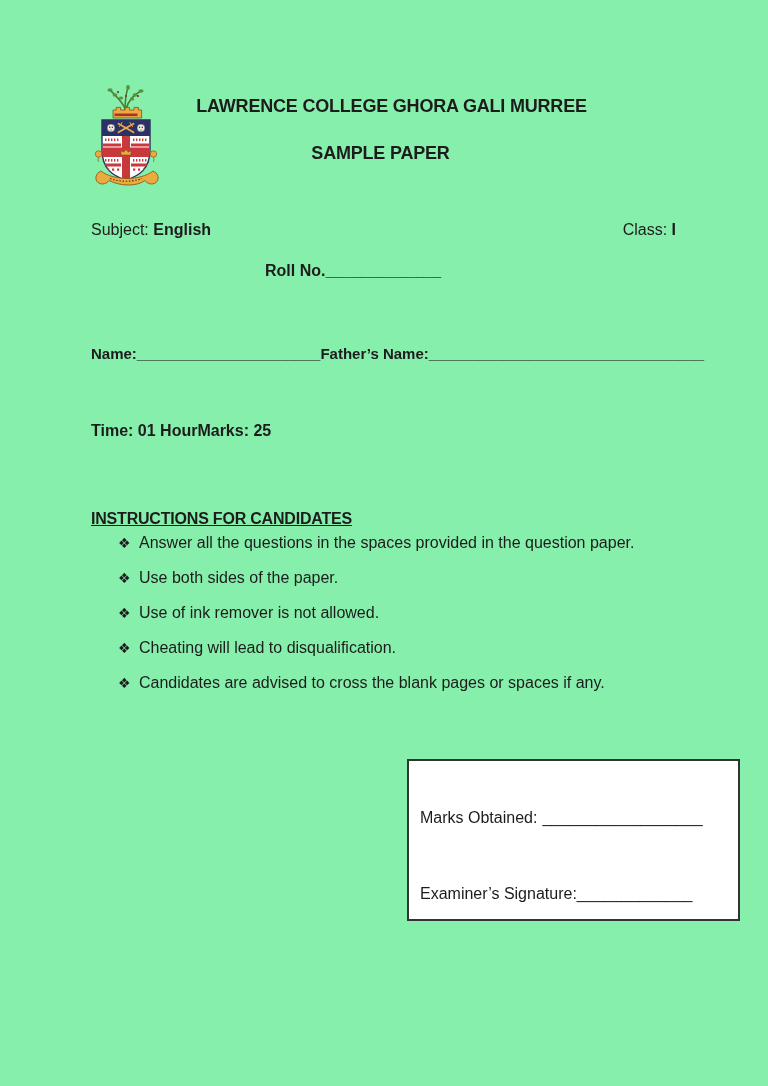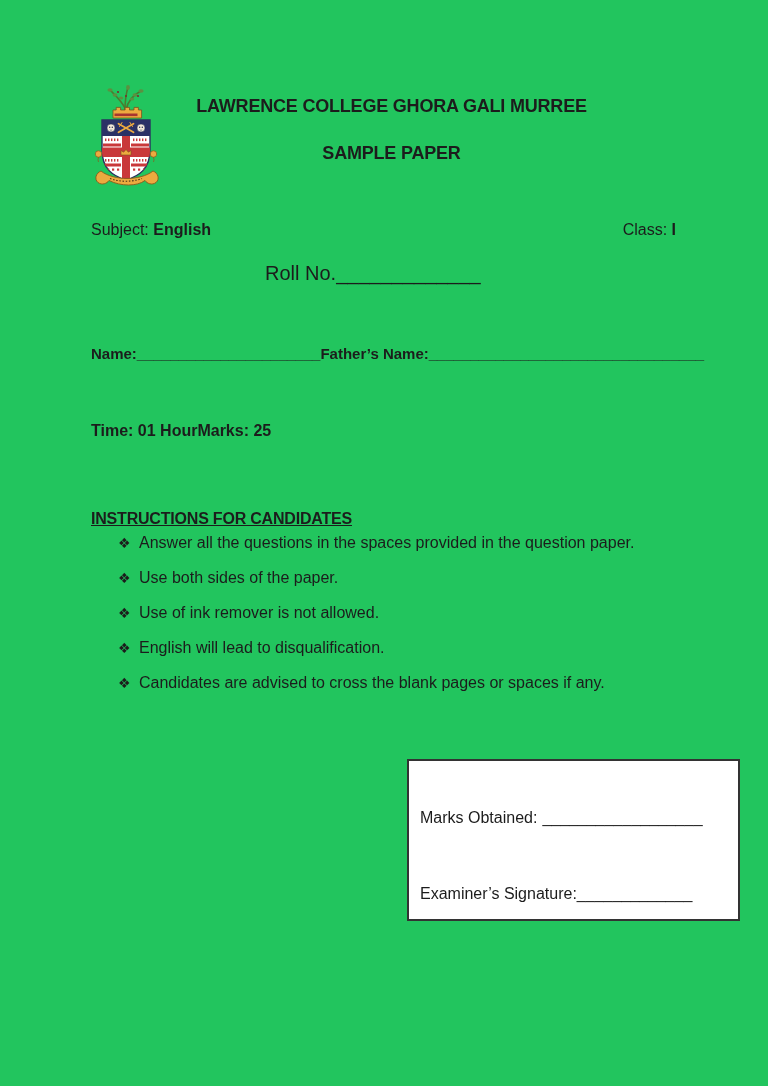--- a/index.html
+++ b/index.html
@@ -1,34 +1,34 @@
 <!DOCTYPE html>
 <html><head>
 <meta charset="utf-8">
 <style>
   html,body{margin:0;padding:0;background:#ffffff;}
   .page{
-    position:relative;width:768px;height:1086px;background:#22c55e;
+    position:relative;width:768px;height:1086px;background:#86efac;
     font-family:"Liberation Sans",sans-serif;color:#1c1c1c;overflow:hidden;
   }
   .b{font-weight:bold;text-align:right;}
   .crest{position:absolute;left:88px;top:84px;width:76px;height:104px;}
   .title{
     position:absolute;left:91px;top:96px;width:601px;text-align:center;
     font-size:18px;font-weight:bold;letter-spacing:-0.2px;white-space:nowrap;
   }
   .subtitle{
-    position:absolute;left:91px;top:143px;width:601px;text-align:center;
+    position:absolute;left:80px;top:143px;width:601px;text-align:center;
     font-size:18px;font-weight:bold;letter-spacing:-0.2px;
   }
   .subject-row{
     position:absolute;left:91px;top:221px;width:585px;display:flex;
     justify-content:space-between;font-size:16px;
   }
-  .roll-line{position:absolute;left:265px;top:262px;font-size:20px;font-weight:normal;white-space:nowrap;}
+  .roll-line{position:absolute;left:265px;top:262px;font-size:16px;font-weight:bold;white-space:nowrap;}
   .name-row{position:absolute;left:91px;top:345px;font-size:15px;font-weight:bold;white-space:nowrap;}
   .father-label{margin-left:0;}
   .time-row{
     position:absolute;left:91px;top:422px;width:586px;display:flex;
     justify-content:flex-start;font-size:16px;font-weight:bold;
   }
   .instructions-heading{
     position:absolute;left:91px;top:498px;width:601px;text-align:left;
     font-size:16px;font-weight:bold;text-decoration:underline;letter-spacing:-0.2px;margin-top:12px;
   }
@@ -193,21 +193,21 @@
     <li>
       <span class="bullet">❖</span>
       <span>Use both sides of the paper.</span>
     </li>
     <li>
       <span class="bullet">❖</span>
       <span>Use of ink remover is not allowed.</span>
     </li>
     <li>
       <span class="bullet">❖</span>
-      <span>English will lead to disqualification.</span>
+      <span>Cheating will lead to disqualification.</span>
     </li>
     <li>
       <span class="bullet">❖</span>
       <span>Candidates are advised to cross the blank pages or spaces if any.</span>
     </li>
   </ul>
 
   <div class="marks-box">
     <div class="box-line box-line1">
       <span>Marks Obtained:</span><span class="blank-gap">__________________</span>

